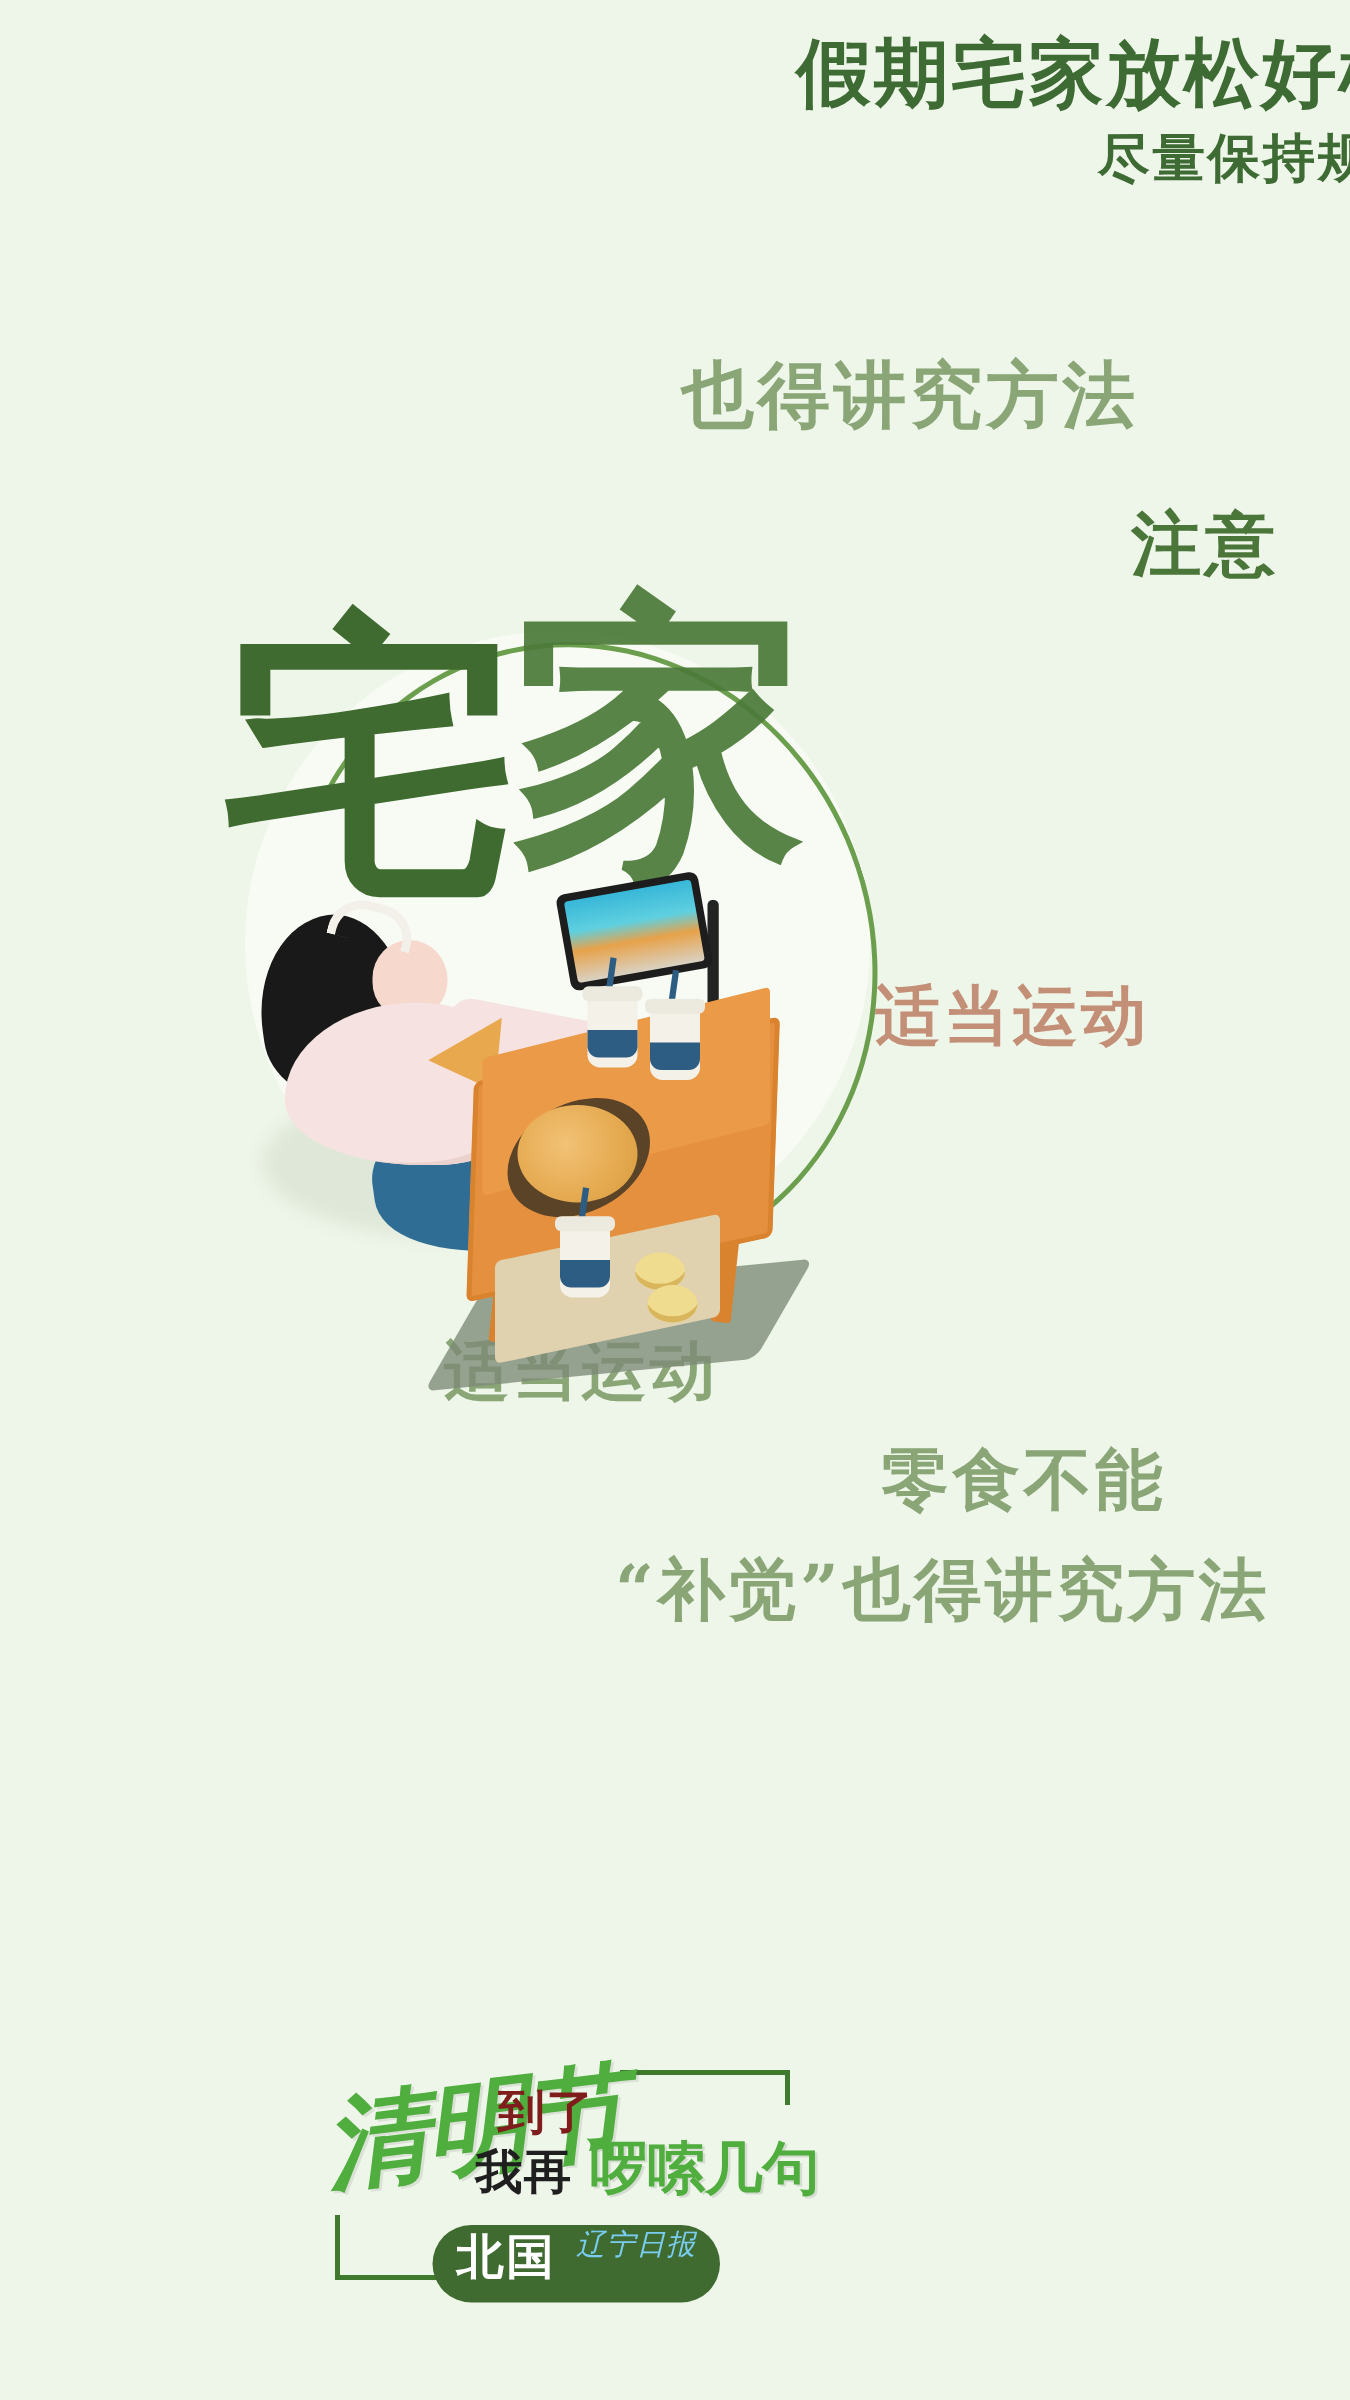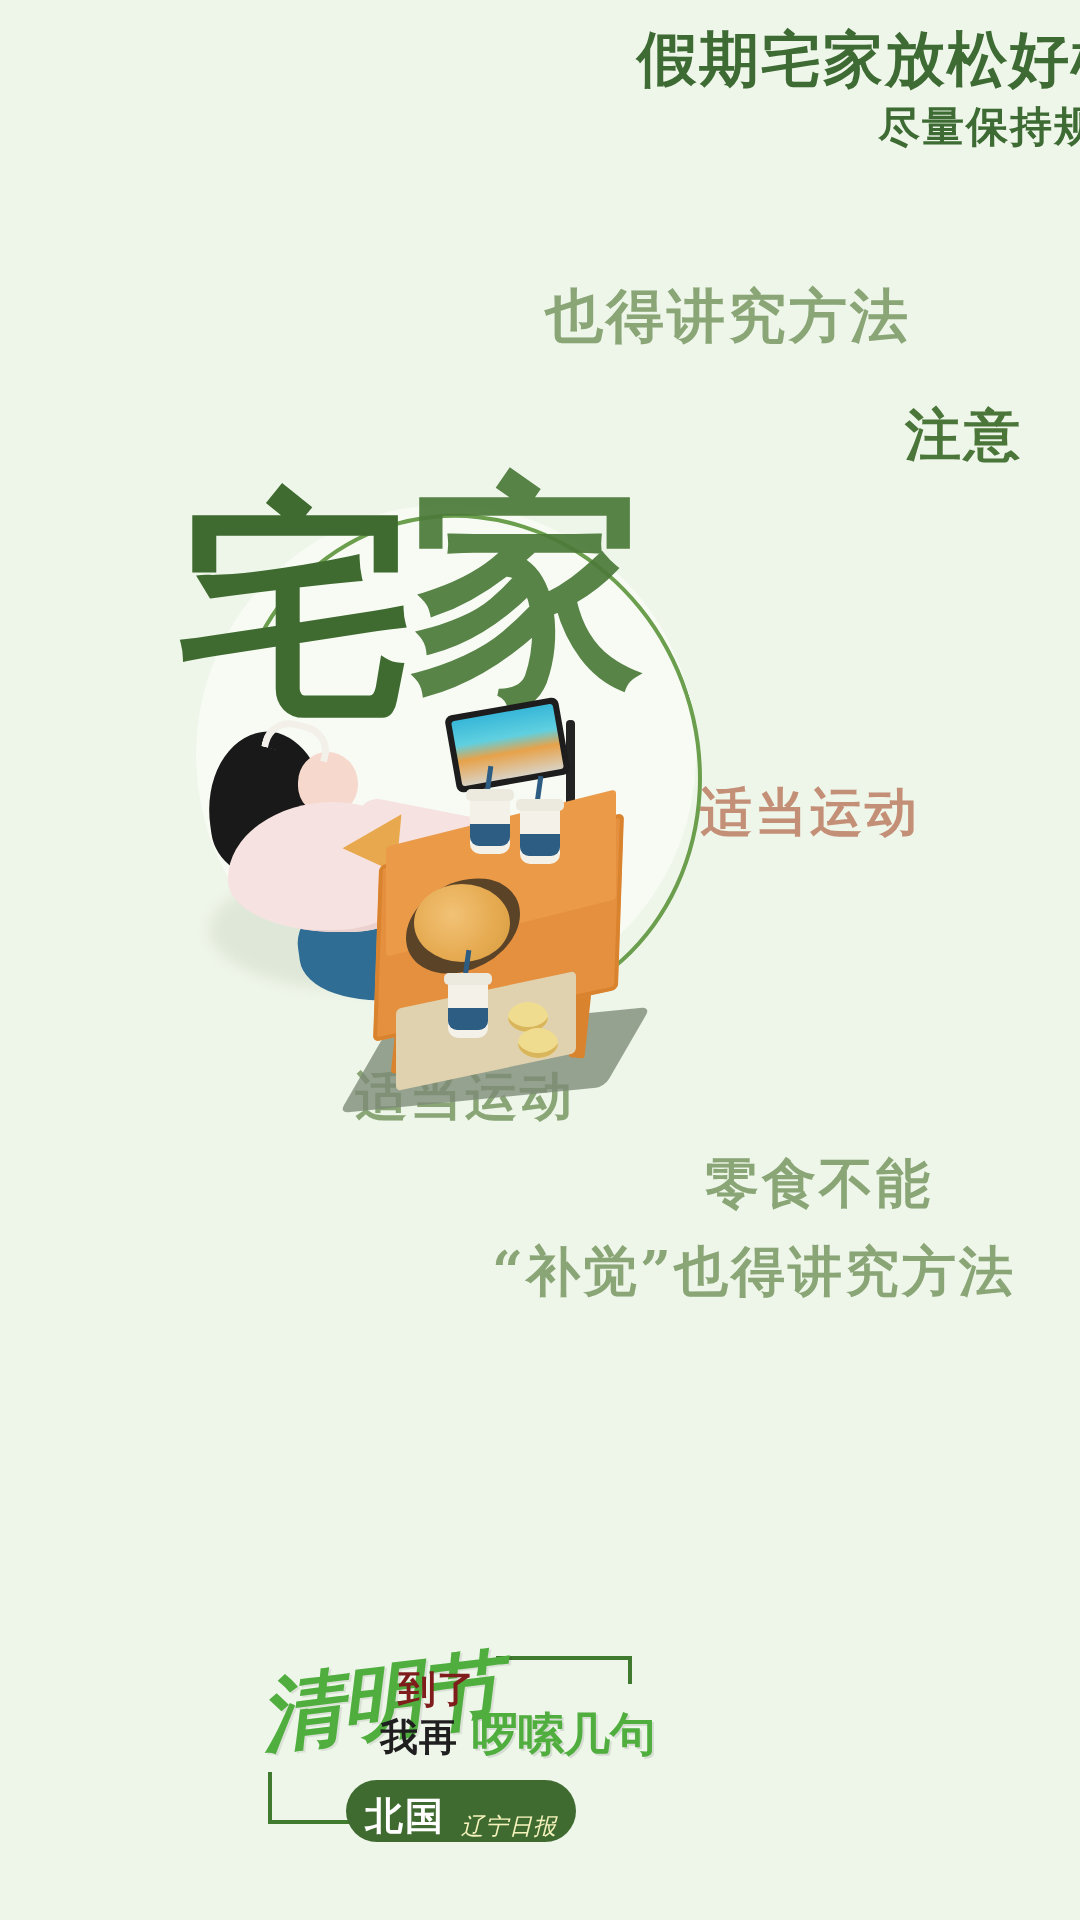--- a/index.html
+++ b/index.html
@@ -200,28 +200,28 @@
     position:absolute;left:246px;top:26px;width:132px;height:24px;
     border-top:4px solid #3f7a2e;border-right:4px solid #3f7a2e;
   }
   .bracket-bl{
     position:absolute;left:18px;top:142px;width:82px;height:48px;
     border-bottom:4px solid #3f7a2e;border-left:4px solid #3f7a2e;
   }
   .badge{
     position:absolute;left:96px;top:150px;width:230px;height:62px;
     background:#3f6b31;border-radius:32px;
-    display:flex;align-items:flex-end;justify-content:center;gap:16px;
+    display:flex;align-items:flex-start;justify-content:center;gap:16px;
   }
   .badge .beiguo{
     font-size:38px;font-weight:bold;color:#ffffff;letter-spacing:2px;
     font-family:"DejaVu Sans","Liberation Sans",sans-serif;
   }
   .badge .paper{
-    font-size:23px;color:#fef9c3;font-style:italic;letter-spacing:1px;opacity:.95;
+    font-size:23px;color:#7dd3fc;font-style:italic;letter-spacing:1px;opacity:.95;
   }
 </style>
 </head>
 <body>
 
 <div id="poster">
 
   <div class="headline">
     <span class="headline-inner">假期宅家放松好机会</span>
   </div>

